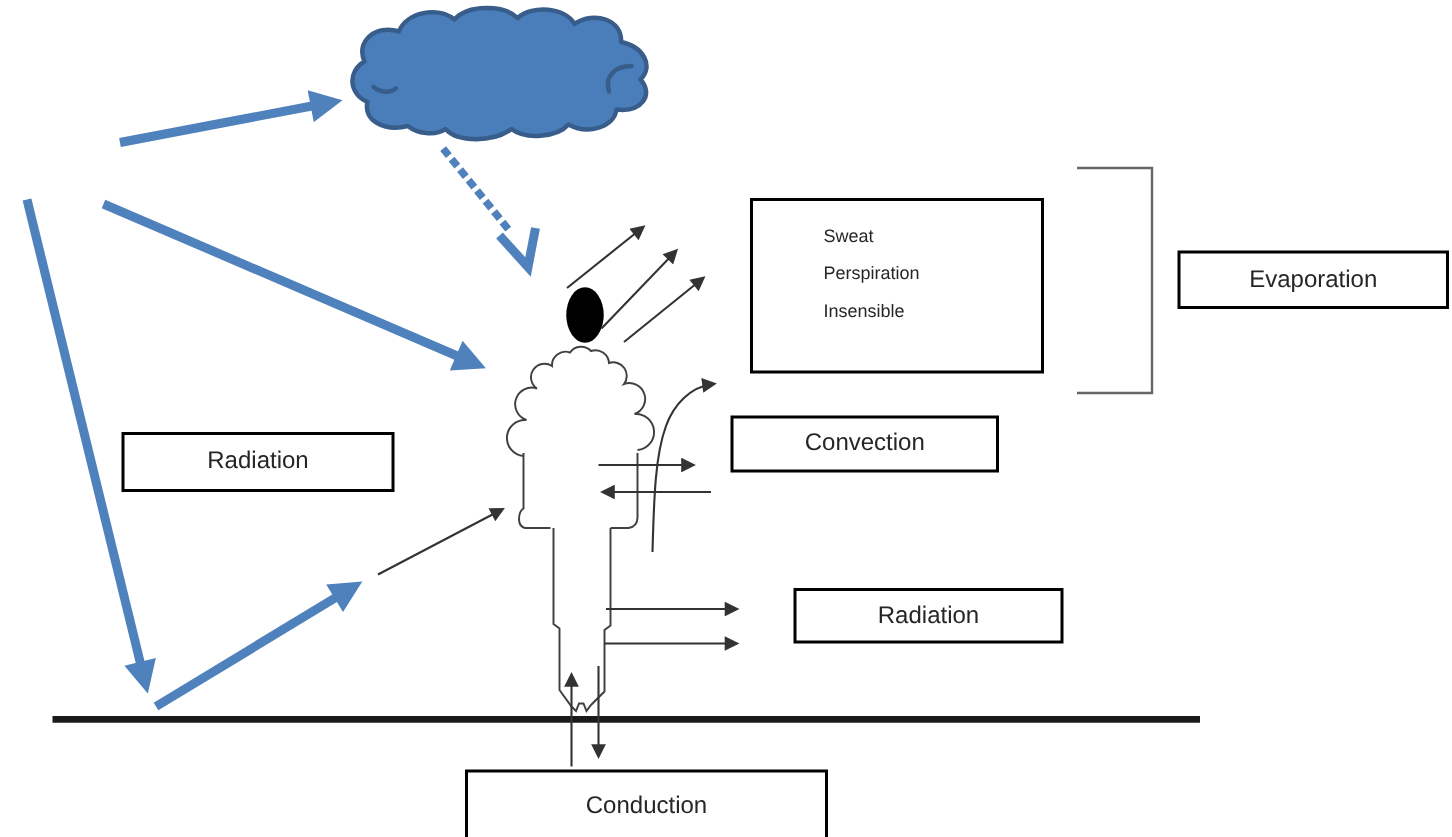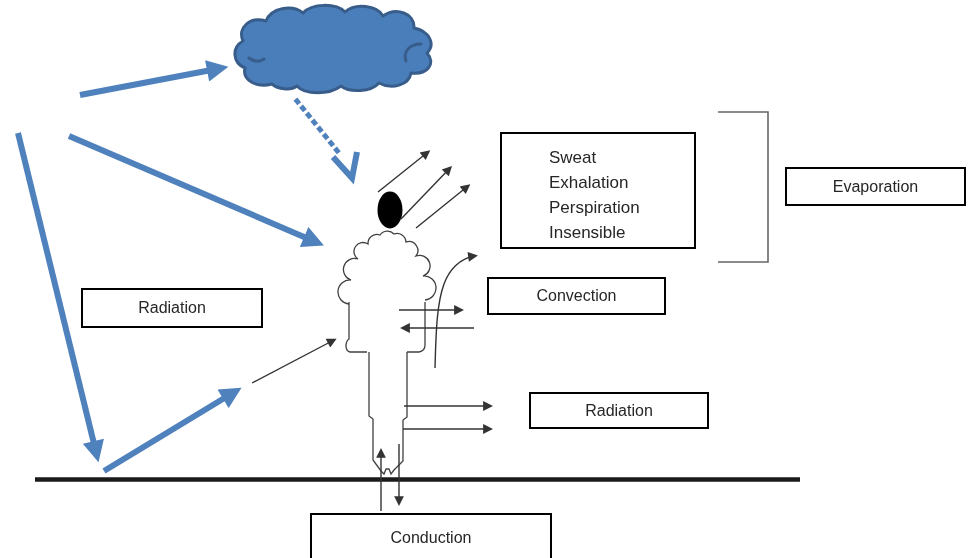--- a/index.html
+++ b/index.html
@@ -34,21 +34,21 @@
     background:#ffffff;
     border:2px solid var(--box-border);
     display:flex;align-items:center;justify-content:center;
     color:var(--text);
     font-size:16px;
     box-sizing:border-box;
   }
   .label-box.multiline{
     display:block;
     padding:11px 0 0 47px;
-    font-size:17px;
+    font-size:12px;
     line-height:25px;
   }
 </style>
 </head>
 <body>
 
 <div id="canvas">
 
   <svg id="drawing" width="968" height="558" viewBox="0 0 968 558">
     <defs>
@@ -102,21 +102,20 @@
     <line class="thin-arrow" x1="404" y1="406" x2="490" y2="406" marker-end="url(#mblack)"></line>
     <line class="thin-arrow" x1="403" y1="429" x2="490" y2="429" marker-end="url(#mblack)"></line>
     <line class="thin-arrow" x1="252" y1="383" x2="334" y2="340" marker-end="url(#mblack)"></line>
 
     <line class="thin-arrow" x1="381" y1="511" x2="381" y2="451" marker-end="url(#mblack)"></line>
     <line class="thin-arrow" x1="399" y1="444" x2="399" y2="503" marker-end="url(#mblack)"></line>
   </svg>
 
   <div class="label-box multiline" style="left:500px;top:132px;width:196px;height:117px;">
     <div>Sweat</div>
-    <div>Exhalation</div>
     <div>Perspiration</div>
     <div>Insensible</div>
   </div>
 
   <div class="label-box" style="left:785px;top:167px;width:181px;height:39px;">
     <span>Evaporation</span>
   </div>
 
   <div class="label-box" style="left:81px;top:288px;width:182px;height:40px;">
     <span>Radiation</span>

